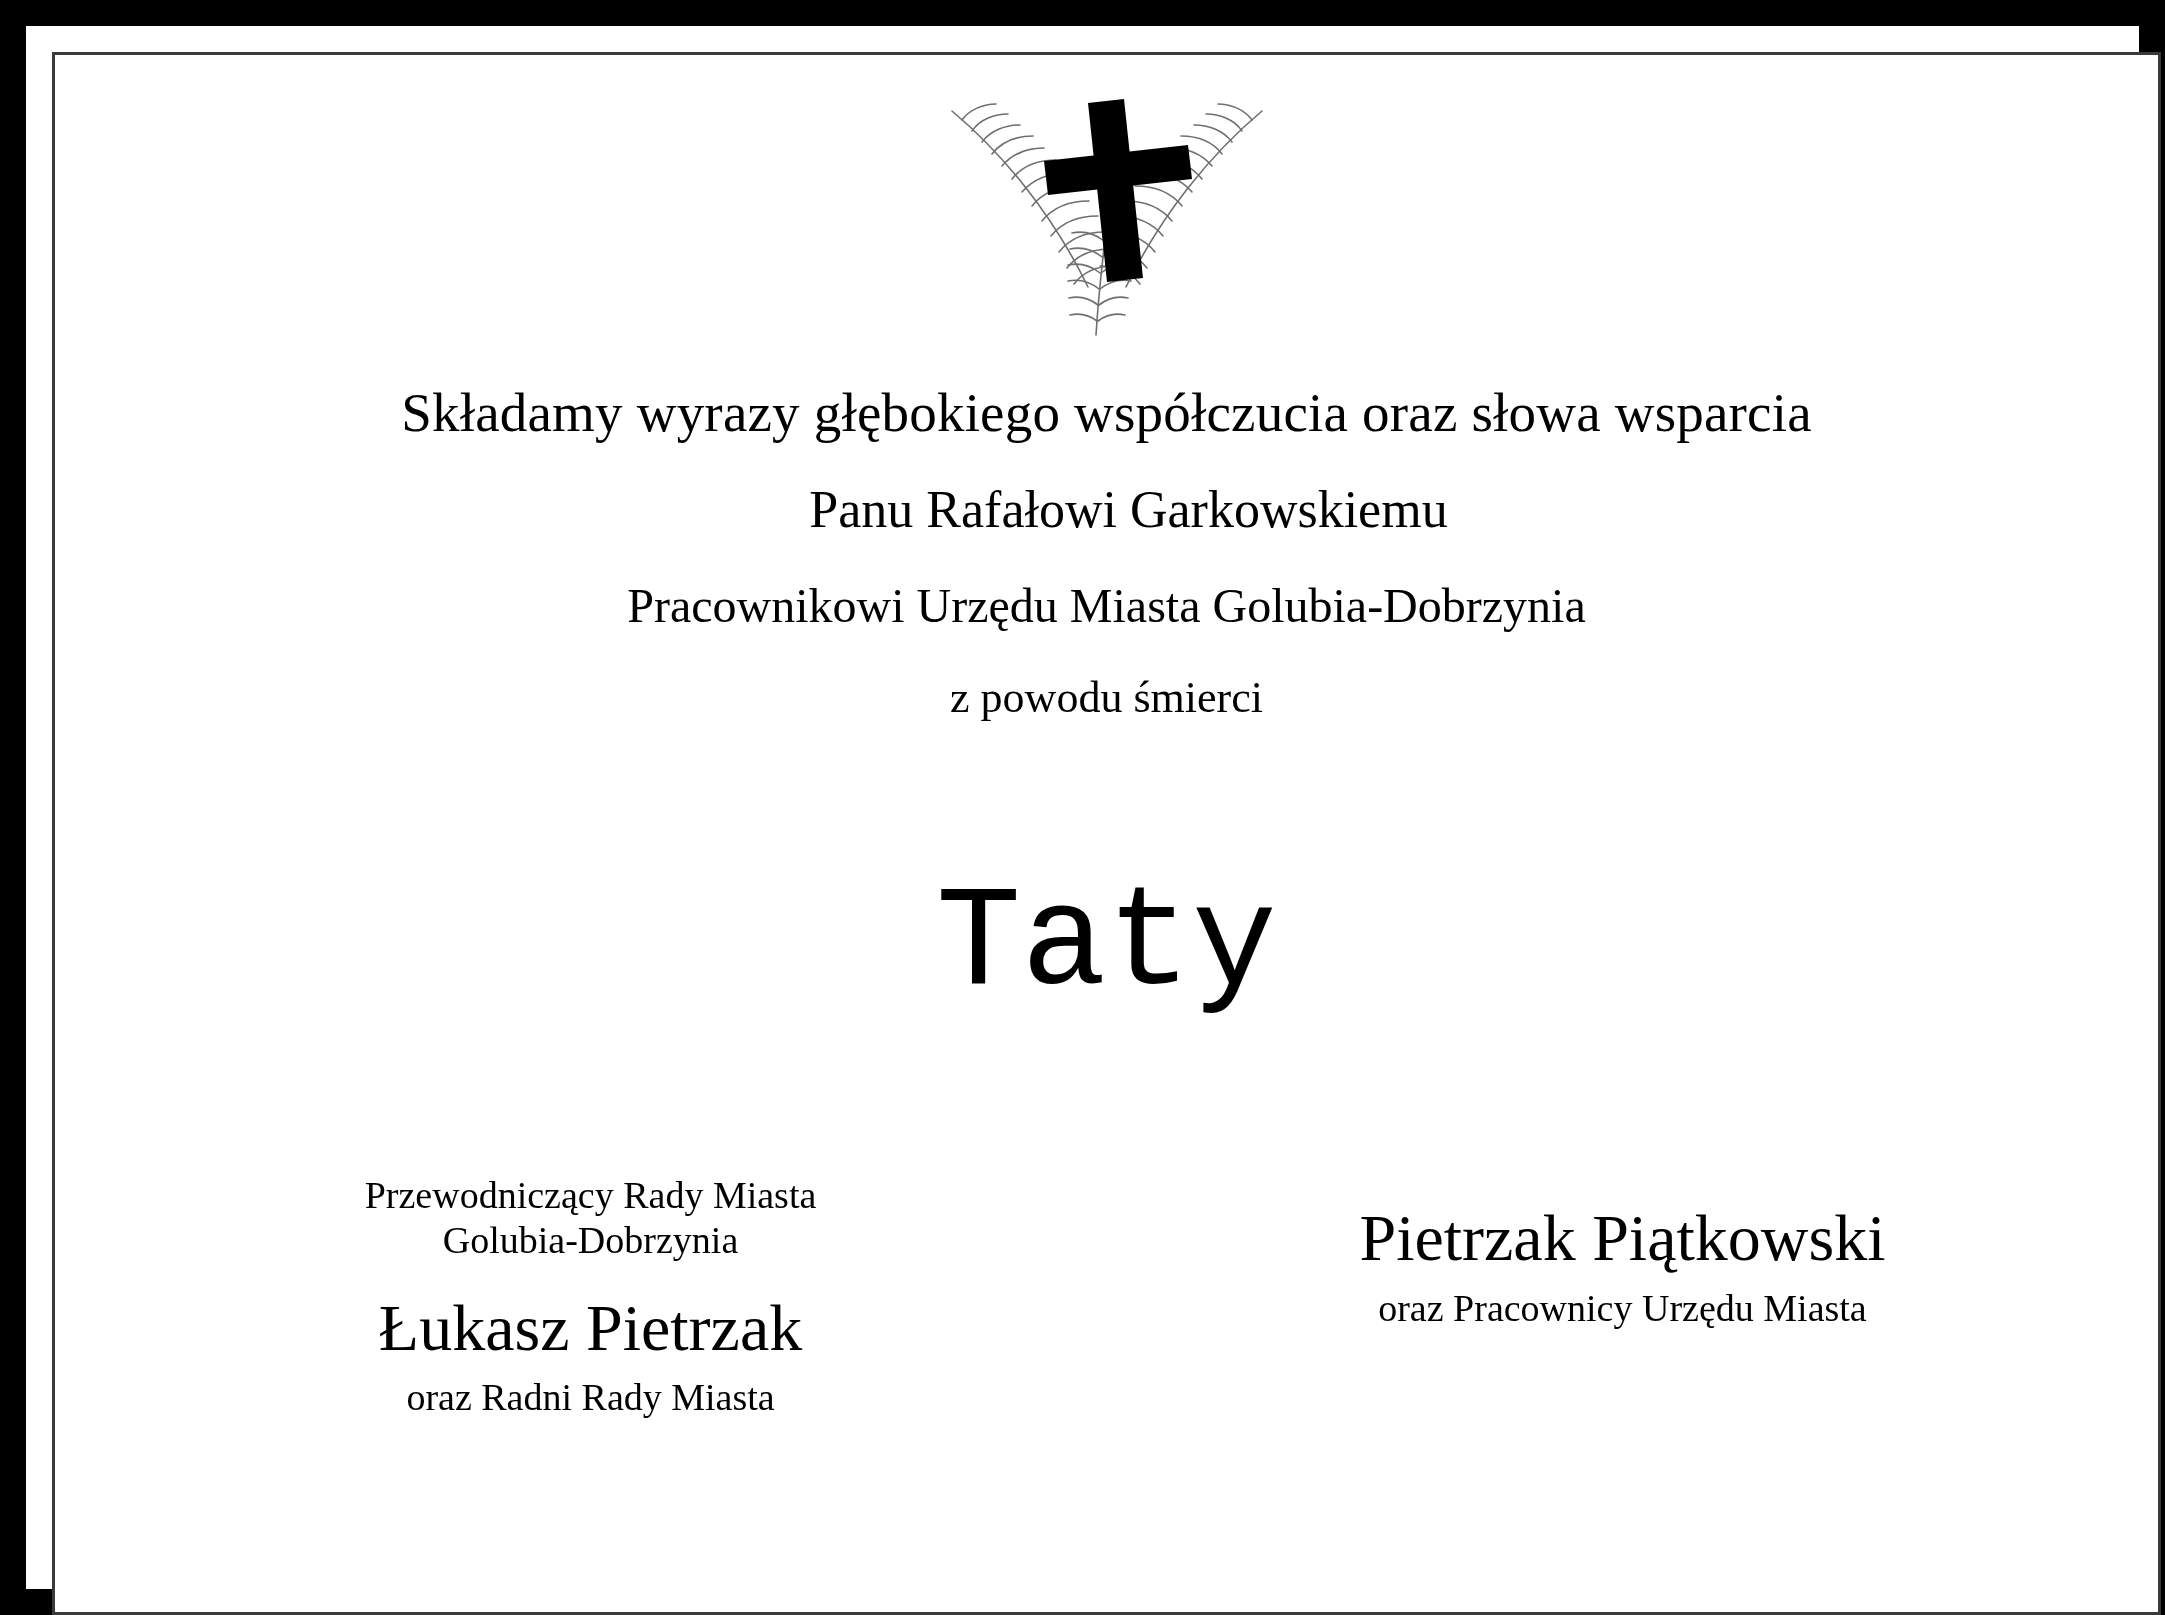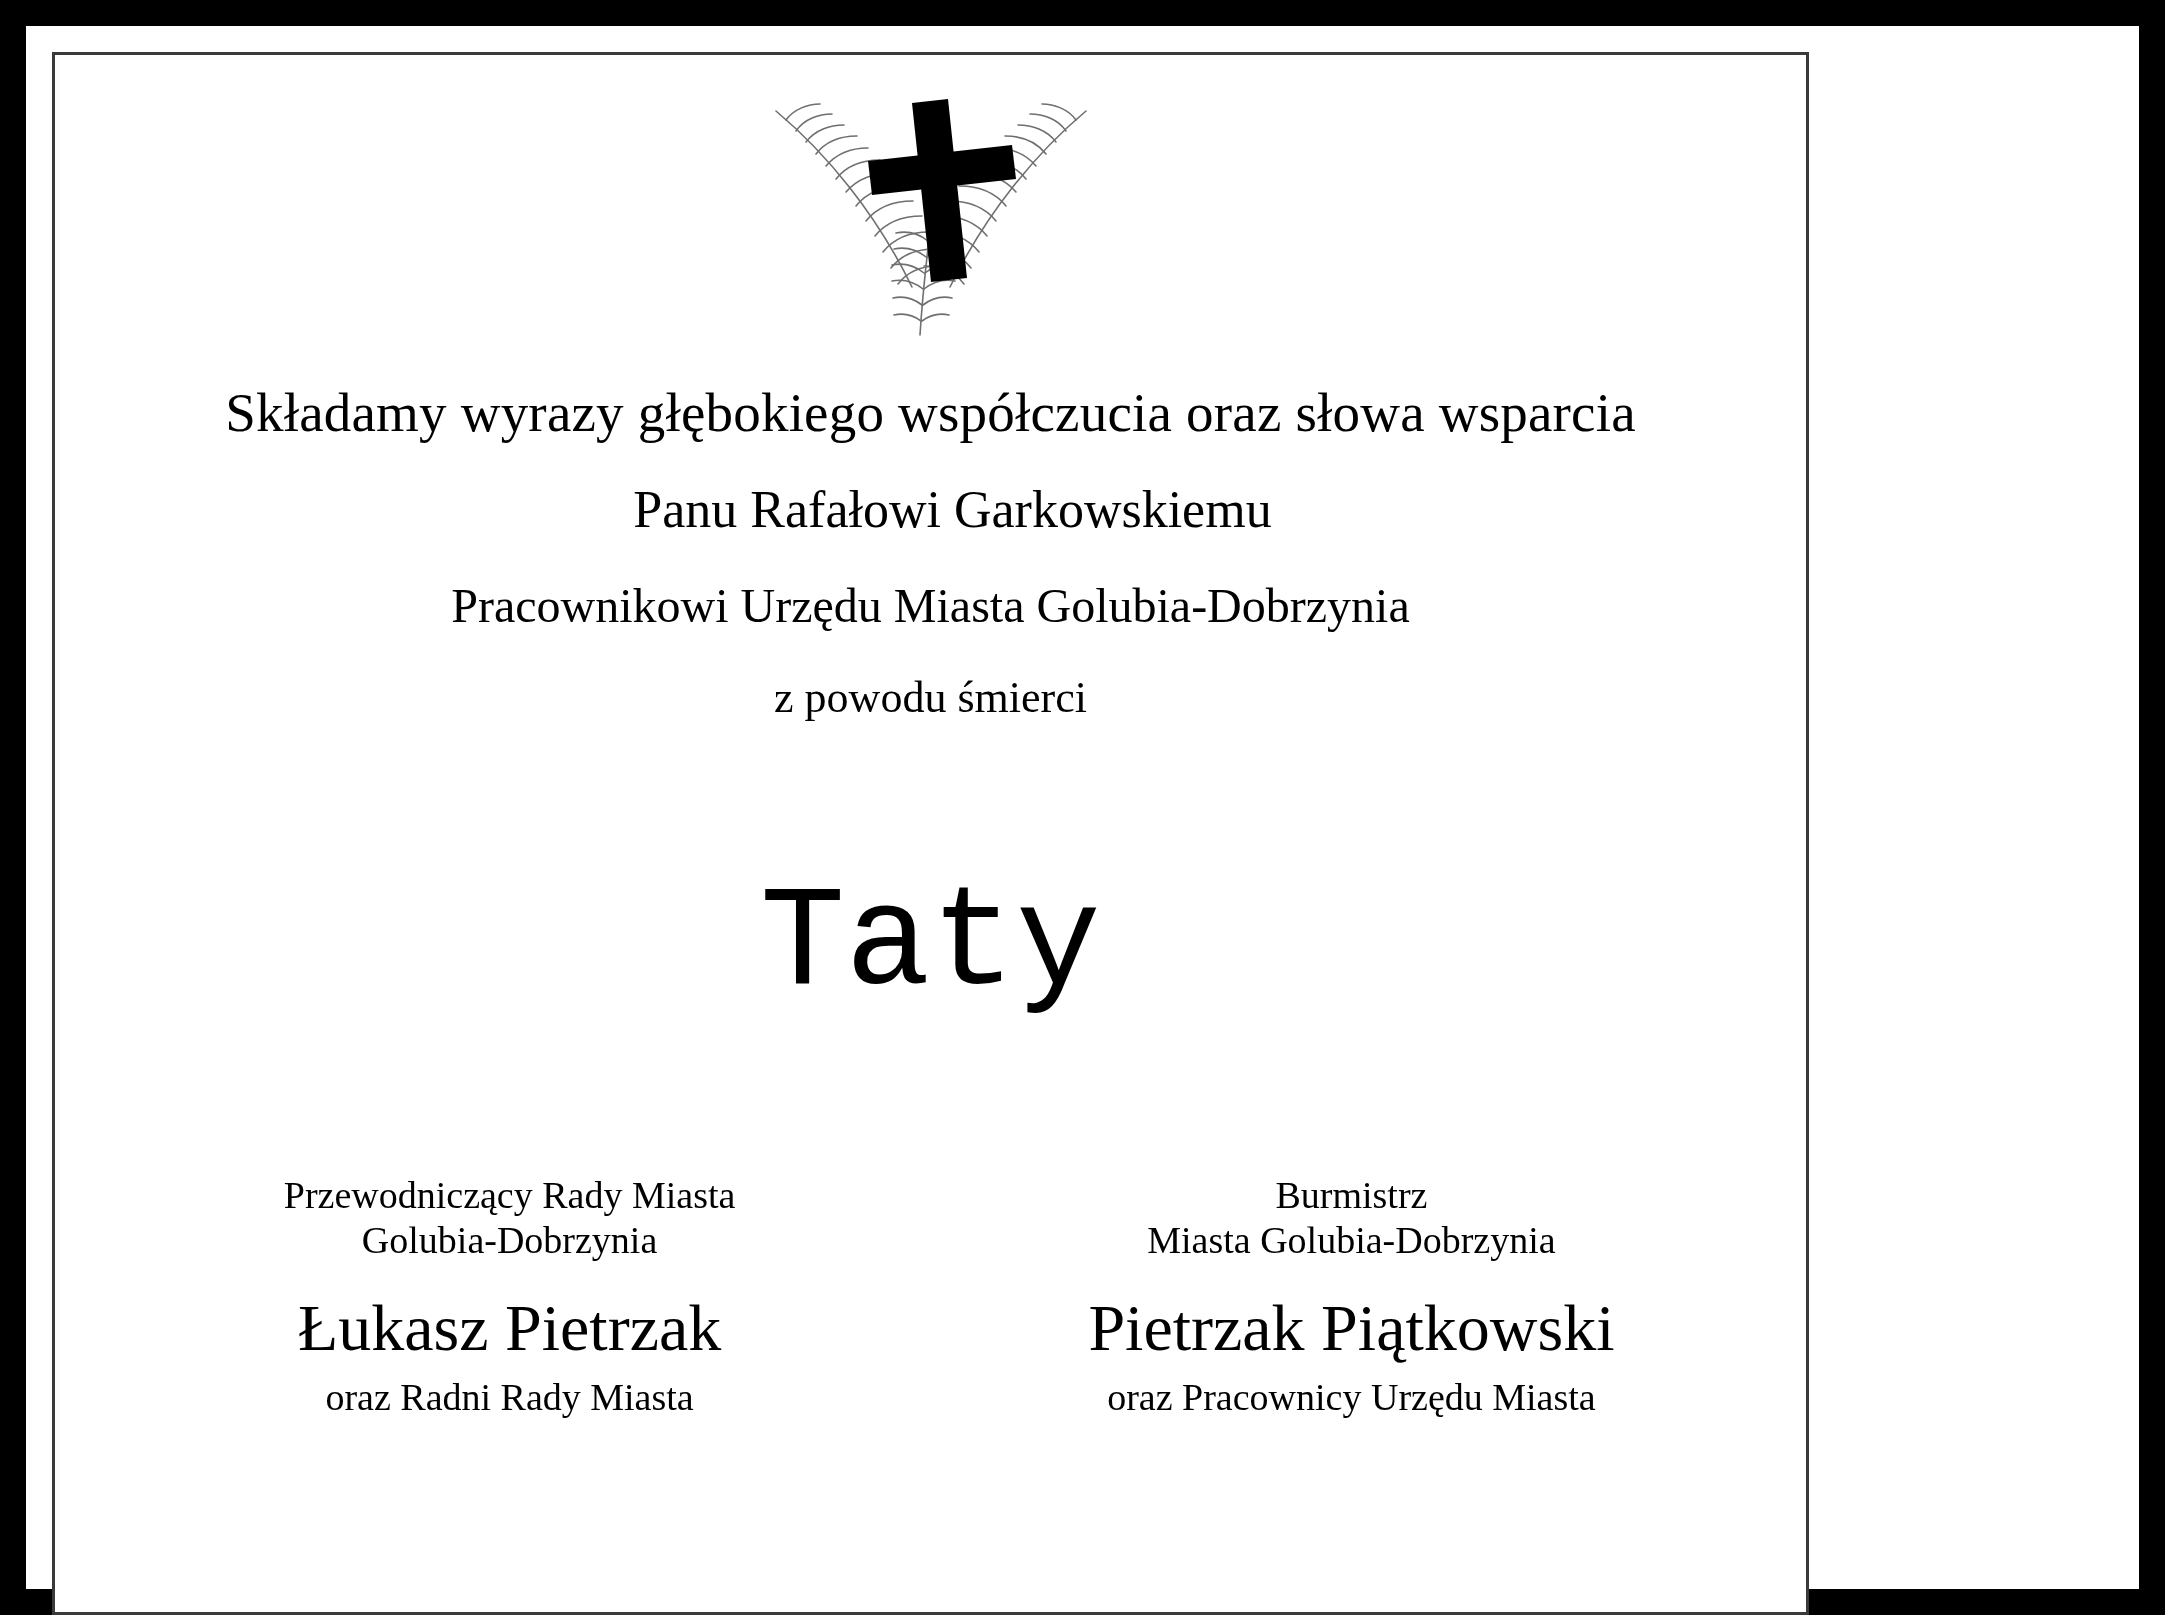--- a/index.html
+++ b/index.html
@@ -23,21 +23,21 @@
     height: 1615px;
     box-sizing: border-box;
     border: 26px solid #000000;
     background: #ffffff;
   }
 
   .notice-inner {
     position: absolute;
     left: 26px;
     top: 26px;
-    width: 1757px;
+    width: 2109px;
     height: 1563px;
     box-sizing: border-box;
     border: 3px solid #3a3a3a;
     background: #ffffff;
   }
 
   .emblem {
     position: absolute;
     left: 50%;
     transform: translateX(-50%);
@@ -201,21 +201,19 @@
     <div class="deceased">Taty</div>
 
     <div class="signatures">
       <div class="sign-col left">
         <div class="sign-role">Przewodniczący Rady Miasta
 Golubia-Dobrzynia</div>
         <div class="sign-name">Łukasz Pietrzak</div>
         <div class="sign-suffix">oraz Radni Rady Miasta</div>
       </div>
       <div class="sign-col right">
-        <div class="sign-role">Burmistrz
-Miasta Golubia-Dobrzynia</div>
         <div class="sign-name">Pietrzak Piątkowski</div>
         <div class="sign-suffix">oraz Pracownicy Urzędu Miasta</div>
       </div>
     </div>
 
   </div>
 </div>
 
 </body></html>

